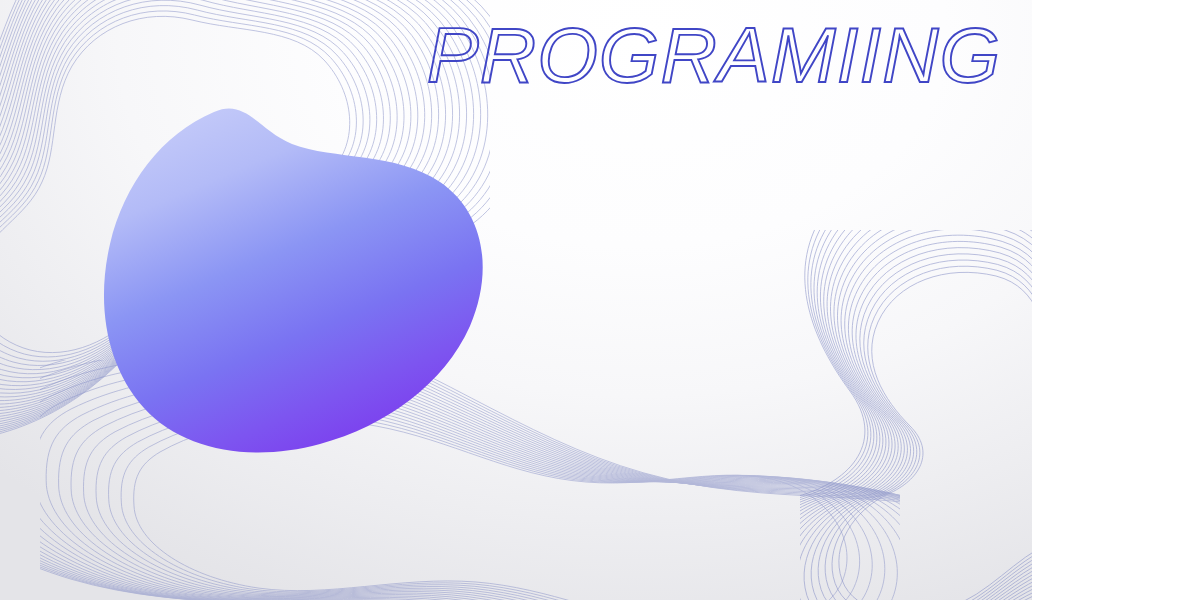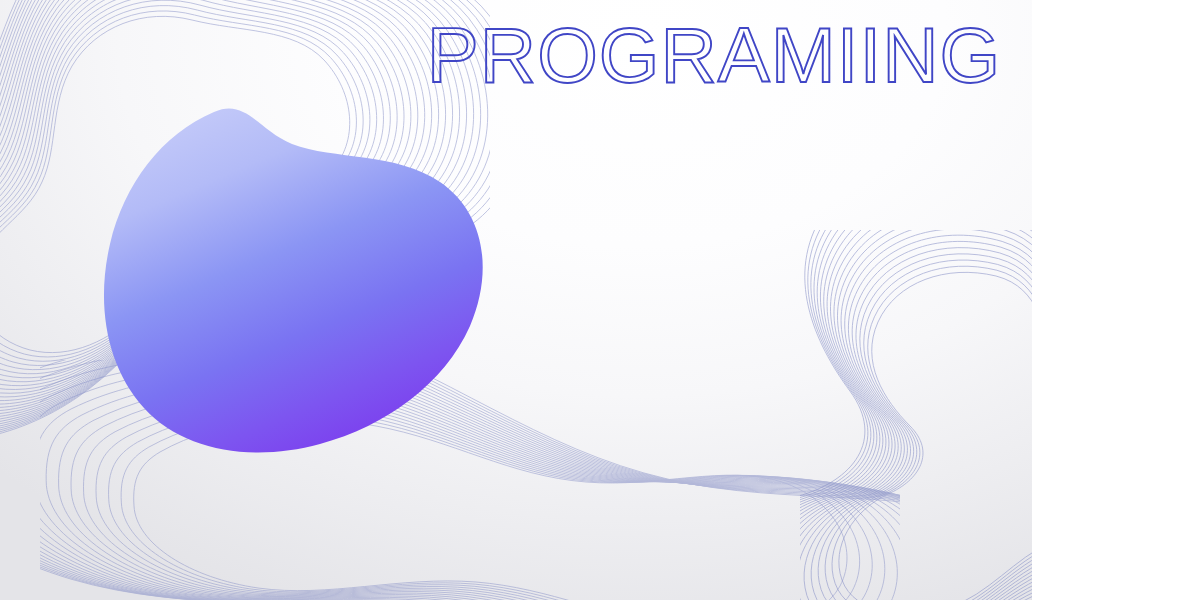--- a/index.html
+++ b/index.html
@@ -13,20 +13,21 @@
   }
 
   #banner {
     position: relative;
     width: 1032px;
     height: 600px;
     overflow: hidden;
     background:
       radial-gradient(ellipse 900px 620px at 62% 6%, #ffffff 0%, #fdfdfe 34%, #f7f7f9 58%, #eeeef1 78%, #e4e4e8 100%),
       linear-gradient(160deg, #ffffff 0%, #fafafb 38%, #ececed 68%, #d4d4d7 100%);
+    font-style: italic;
   }
 
   
   .deco {
     position: absolute;
     pointer-events: none;
   }
   #deco-left {
     left: -70px;
     top: -40px;

